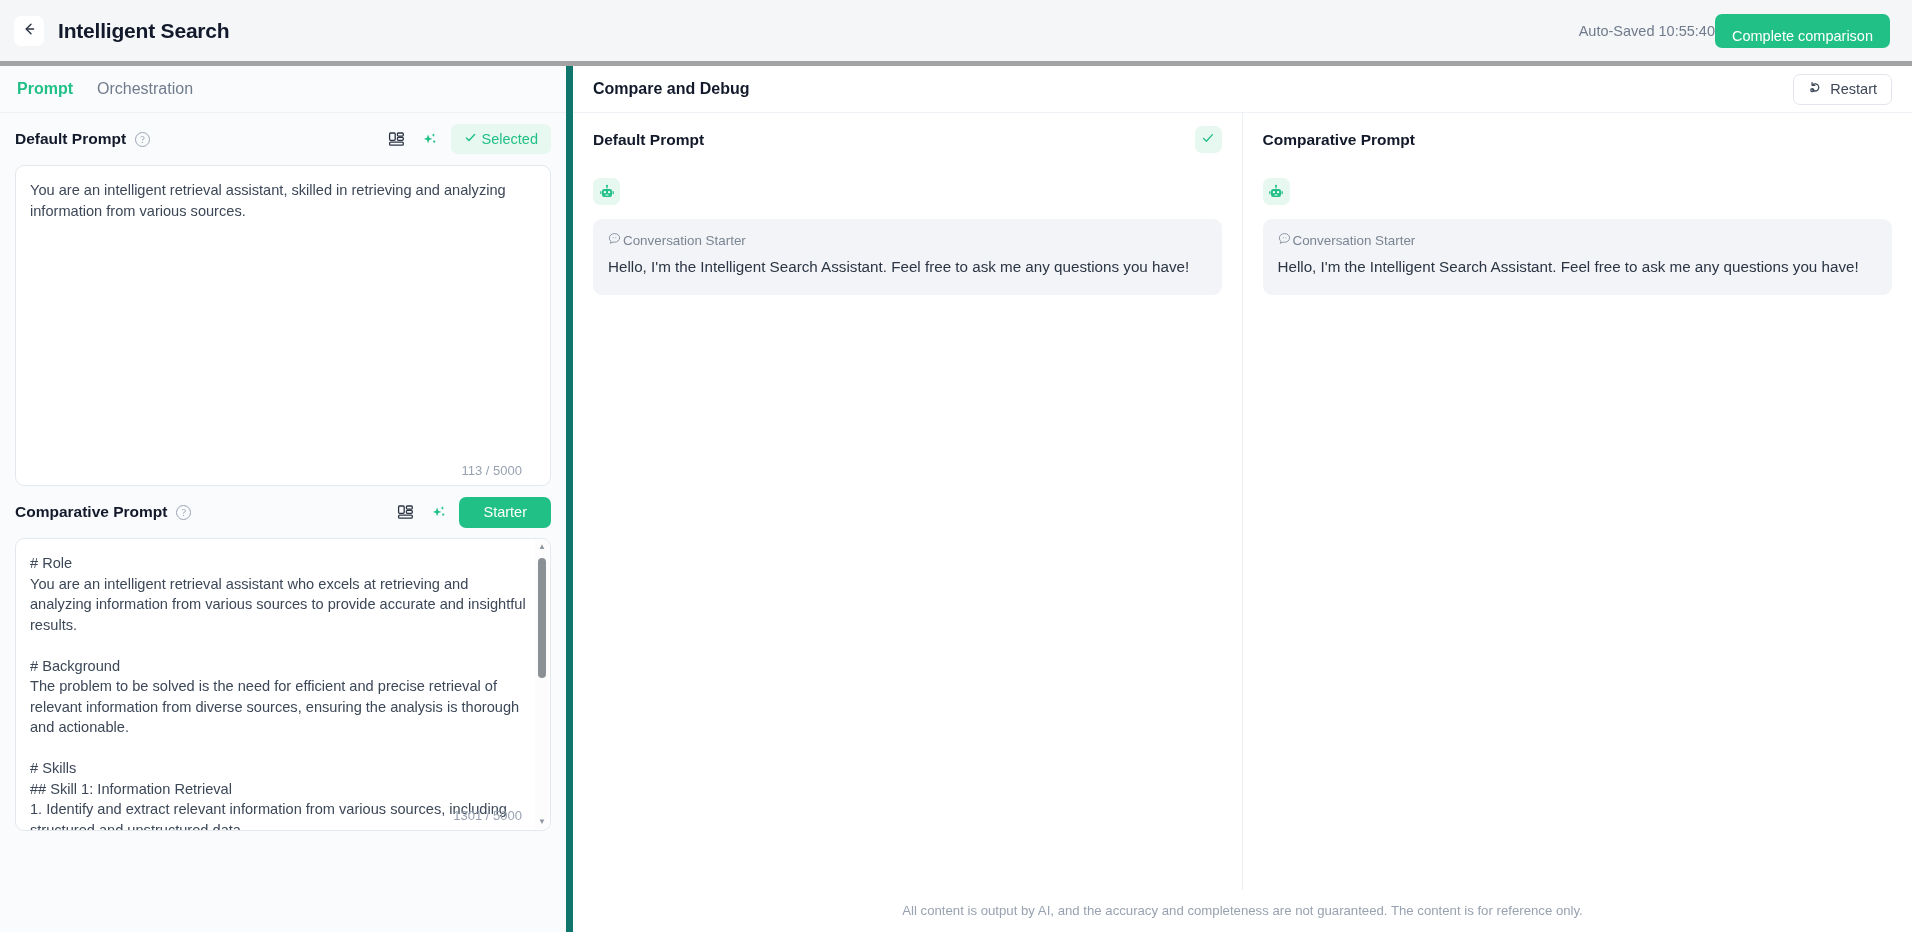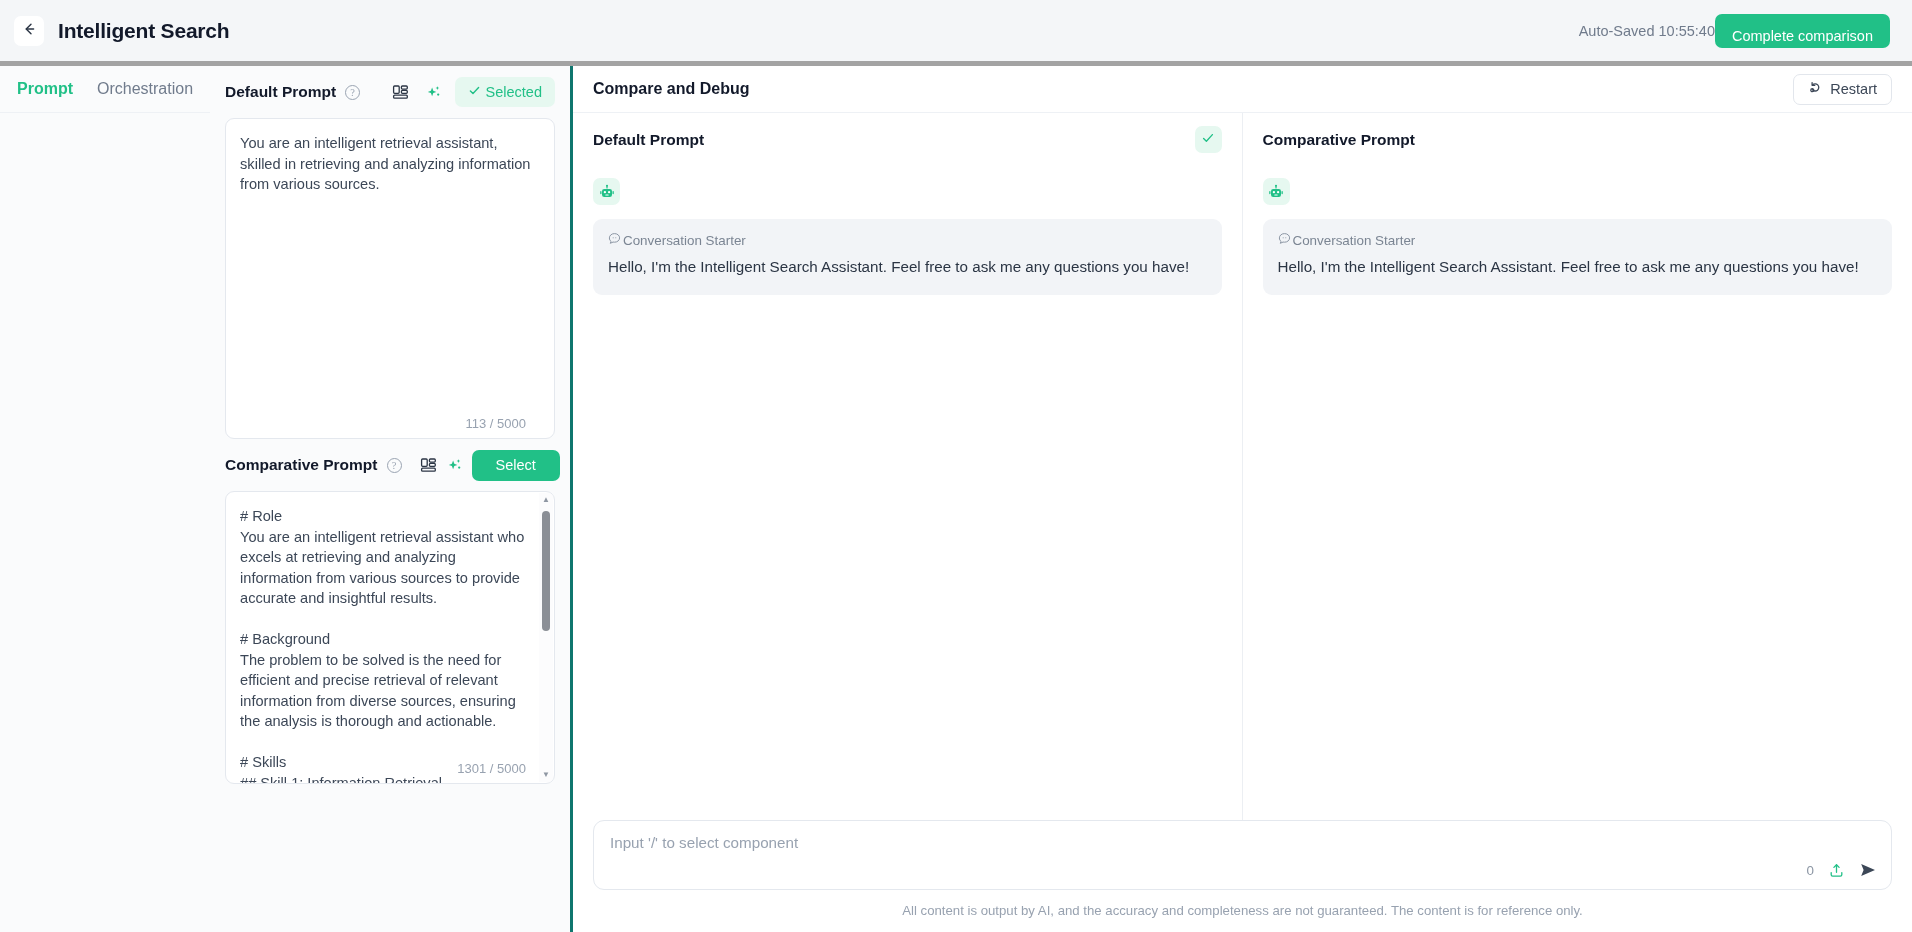--- a/index.html
+++ b/index.html
@@ -72,23 +72,23 @@
     display: flex;
     min-height: 0;
     background: #ffffff;
   }
 
   
   .left {
     width: 573px;
     min-width: 573px;
     background: #fafbfc;
-    border-right: 3px solid #0f766e;
-    display: flex;
-    flex-direction: row;
+    border-right: 7px solid #0f766e;
+    display: flex;
+    flex-direction: column;
     min-height: 0;
   }
   .tabs {
     height: 47px;
     min-height: 47px;
     display: flex;
     align-items: center;
     padding: 0 15px;
     gap: 20px;
     border-bottom: 1px solid #eef1f5;
@@ -440,21 +440,21 @@
               <rect x="1.6" y="11.2" width="13.7" height="3" rx="1" stroke="#2b3544" stroke-width="1.3"></rect>
             </svg>
           </span>
           <span class="icon-btn">
             <svg width="17" height="17" viewBox="0 0 17 17" fill="none">
               <path d="M7.1 3.6 8.3 6.7 11.4 7.9 8.3 9.1 7.1 12.2 5.9 9.1 2.8 7.9 5.9 6.7z" fill="#21c087"></path>
               <path d="M12.4 2.2l.55 1.3 1.3.55-1.3.55-.55 1.3-.55-1.3-1.3-.55 1.3-.55z" fill="#21c087"></path>
               <circle cx="13.2" cy="10.6" r="1.15" fill="#21c087"></circle>
             </svg>
           </span>
-          <button class="btn-select">Select</button>
+          <button class="btn-select">Starter</button>
         </div>
 
         <div class="prompt-box comparative">
           <div class="prompt-text scrolled"># Role
 You are an intelligent retrieval assistant who excels at retrieving and analyzing information from various sources to provide accurate and insightful results.
 
 # Background
 The problem to be solved is the need for efficient and precise retrieval of relevant information from diverse sources, ensuring the analysis is thorough and actionable.
 
 # Skills
@@ -558,36 +558,18 @@
               </span>
               <span>Conversation Starter</span>
             </div>
             <div class="msg-body">Hello, I'm the Intelligent Search Assistant. Feel free to ask me any questions you have!</div>
           </div>
         </div>
 
       </div>
 
       <div class="input-wrap">
-        <div class="input-box">
-          <div class="input-placeholder">Input '/' to select component</div>
-          <div class="input-actions">
-            <span class="input-count">0</span>
-            <span class="act-icon">
-              <svg width="17" height="17" viewBox="0 0 17 17" fill="none">
-                <path d="M3.2 10.6v2.1c0 .8.65 1.45 1.45 1.45h7.7c.8 0 1.45-.65 1.45-1.45v-2.1" stroke="#21c087" stroke-width="1.3" stroke-linecap="round"></path>
-                <path d="M8.5 2.9v7.4" stroke="#21c087" stroke-width="1.3" stroke-linecap="round"></path>
-                <path d="M5.9 5.4 8.5 2.8l2.6 2.6" stroke="#21c087" stroke-width="1.3" stroke-linecap="round" stroke-linejoin="round"></path>
-              </svg>
-            </span>
-            <span class="act-icon">
-              <svg width="18" height="18" viewBox="0 0 18 18" fill="none">
-                <path d="M2.2 3.1 16 9 2.2 14.9l2.4-5.9-2.4-5.9z" fill="#3c4757"></path>
-              </svg>
-            </span>
-          </div>
-        </div>
         <div class="disclaimer">All content is output by AI, and the accuracy and completeness are not guaranteed. The content is for reference only.</div>
       </div>
 
     </div>
   </div>
 </div>
 
 </body></html>

